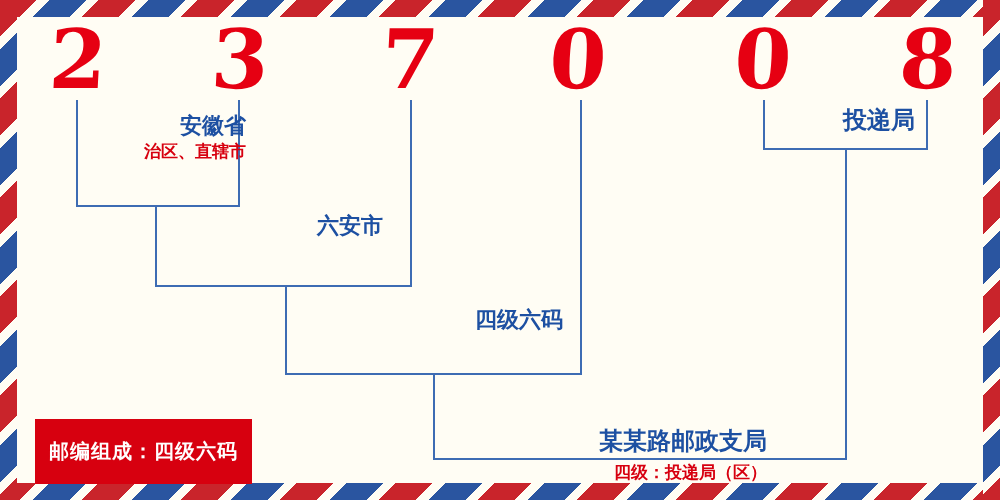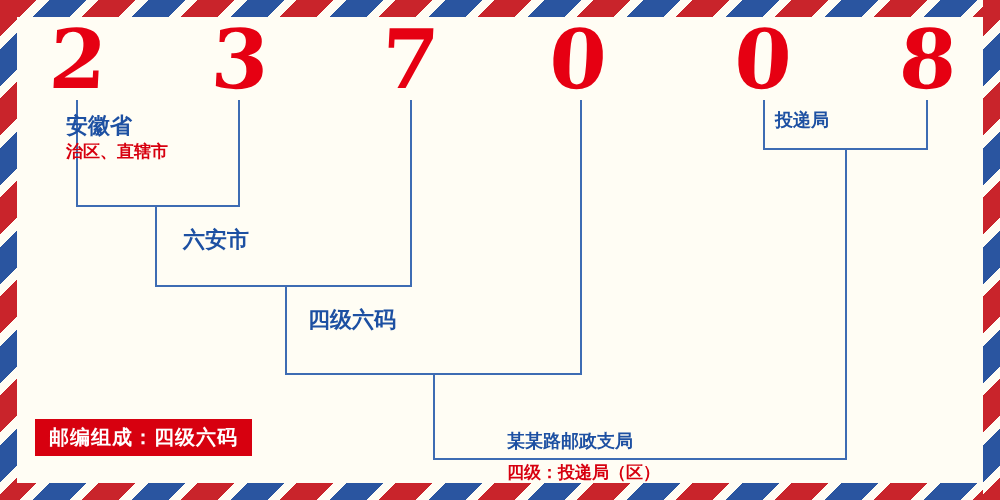--- a/index.html
+++ b/index.html
@@ -46,38 +46,38 @@
   }
   .d1{left:33px;}
   .d2{left:195px;}
   .d3{left:365px;}
   .d4{left:533px;}
   .d5{left:718px;}
   .d6{left:883px;}
 
   .line{position:absolute;background:var(--line-blue);}
 
-  .label-block{position:absolute;text-align:left;}
+  .label-block{position:absolute;text-align:right;}
   .lvl-name{
     color:var(--label-blue);
     font-weight:bold;
     font-size:22px;line-height:28px;
   }
-  .lvl-name.small{font-size:18px;}
+  .lvl-name.small{font-size:24px;}
   .lvl-desc{
     color:var(--desc-red);
     font-size:17px;line-height:23px;
     font-weight:bold;
   }
   .badge{
     position:absolute;left:35px;top:419px;
     background:var(--badge-bg);
     color:var(--badge-text);
     font-size:20px;font-weight:bold;
-    padding:5px 14px;
+    padding:19px 14px;
     letter-spacing:1px;
   }
 </style>
 </head>
 <body>
 
 <div class="canvas">
 
   <div class="airmail top"></div>
   <div class="airmail bottom"></div>
@@ -109,21 +109,21 @@
 
   <div class="line" style="left:433px;top:373px;width:2px;height:87px;"></div>
   <div class="line" style="left:845px;top:148px;width:2px;height:312px;"></div>
   <div class="line" style="left:433px;top:458px;width:414px;height:2px;"></div>
 
   <div class="label-block" style="left:66px;top:112px;width:180px;">
     <div class="lvl-name">安徽省</div>
     <div class="lvl-desc">治区、直辖市</div>
   </div>
 
-  <div class="label-block" style="left:183px;top:226px;width:200px;">
+  <div class="label-block" style="left:183px;top:212px;width:200px;">
     <div class="lvl-name">六安市</div>
   </div>
 
   <div class="label-block" style="left:308px;top:306px;width:255px;">
     <div class="lvl-name">四级六码</div>
   </div>
 
   <div class="label-block" style="left:507px;top:394px;width:260px;margin-top:33px;">
     <div class="lvl-name small">某某路邮政支局</div>
     <div class="lvl-desc" style="margin-top:6px;">四级：投递局（区）</div>

